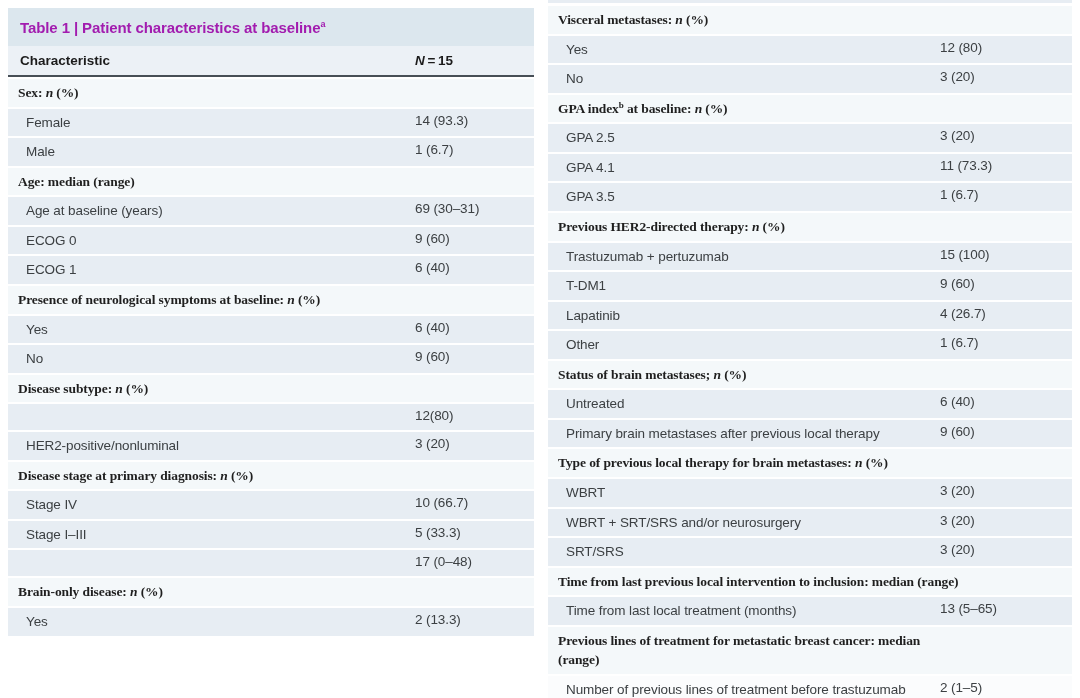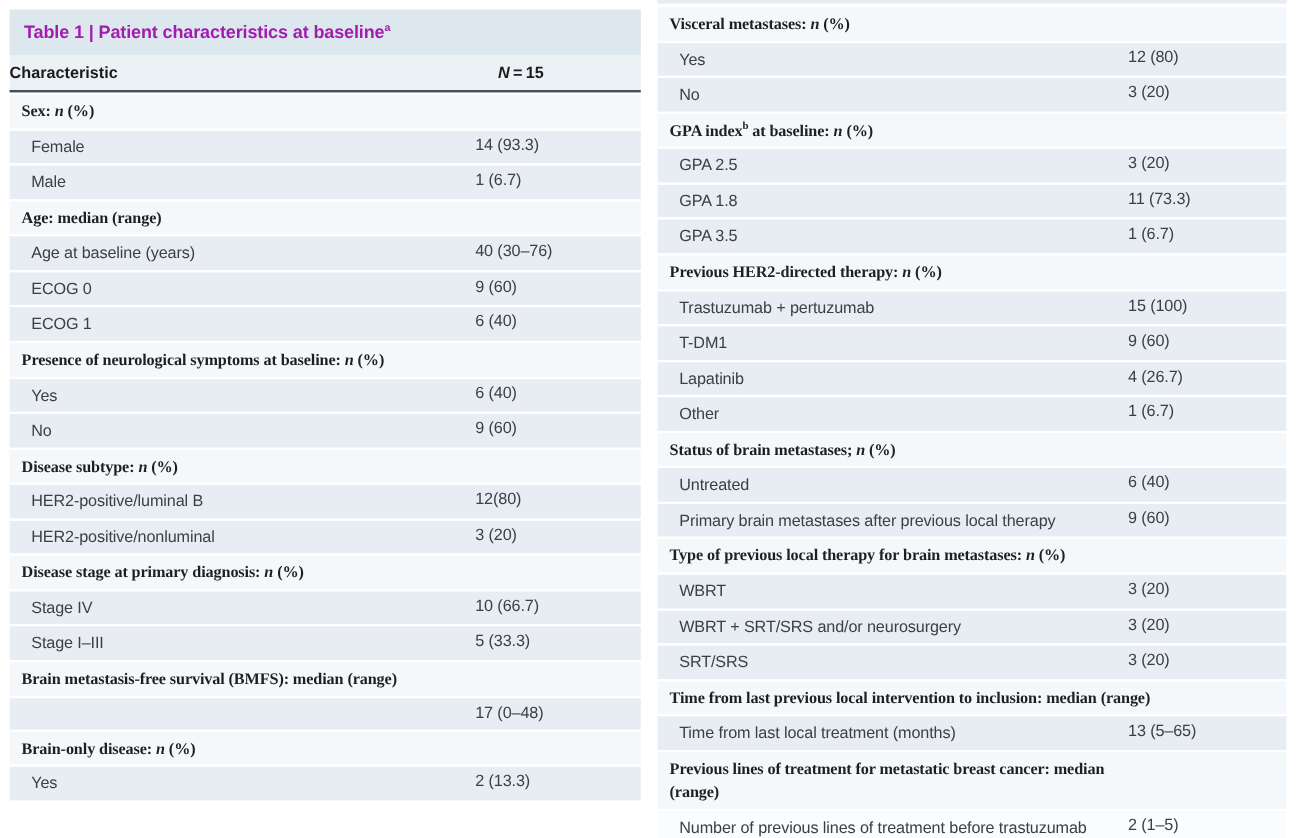--- a/index.html
+++ b/index.html
@@ -5,31 +5,31 @@
   html,body{margin:0;padding:0;width:1080px;height:698px;background:#ffffff;overflow:hidden;}
   body{font-family:"Liberation Sans","DejaVu Sans",sans-serif;color:#3c4043;-webkit-font-smoothing:antialiased;}
   .tbl{position:absolute;}
   #left-table{left:8px;top:8px;width:526px;}
   #right-table{left:548px;top:0;width:524px;}
   .title-band{height:38px;display:flex;align-items:center;padding-left:12px;box-sizing:border-box;
               background:var(--title-band,#dce7ee);font-size:15px;font-weight:bold;color:#a21caf;letter-spacing:-0.1px;}
   .col-head{height:31px;display:flex;align-items:center;position:relative;box-sizing:border-box;
             background:var(--colhead-band,#ecf1f6);font-weight:bold;color:#1c1c1c;font-size:13.5px;
             border-bottom:2px solid var(--rule,#474f56);}
-  .col-head .c1{}
+  .col-head .c1{padding-left:12px;}
   .col-head .c2{position:absolute;left:407px;}
   .rows{margin-top:2px;}
   .row{position:relative;box-sizing:border-box;margin-bottom:2px;display:flex;align-items:center;
        min-height:26px;font-size:13.5px;letter-spacing:-0.1px;}
   .row.data{background:var(--row-shade,#e7edf3);}
   .row.data.plain{background:#fbfcfd;}
   .row.section{background:var(--section-shade,#f4f8fa);font-weight:bold;color:#1f1f1f;}
   .row .label{padding:4px 8px 4px 18px;line-height:1.45;}
   .row.section .label{padding-left:10px;font-family:Liberation Serif, serif;}
-  .row .value{position:absolute;left:388px;top:4px;white-space:nowrap;}
+  .row .value{position:absolute;left:407px;top:4px;white-space:nowrap;}
   #right-table .row .value{left:392px;}
   .row.tall{min-height:44px;align-items:flex-end;}
   .row.tall .label{max-width:380px;}
   .sliver{height:3px;background:var(--row-shade,#e7edf3);margin-bottom:3px;}
   sup{font-size:9px;vertical-align:super;line-height:0;}
   i{font-style:italic;}
 </style>
 </head>
 <body>
 
@@ -51,21 +51,21 @@
       </div>
       <div class="row data">
         <span class="label">Male</span>
         <span class="value">1 (6.7)</span>
       </div>
       <div class="row section">
         <span class="label">Age: median (range)</span>
       </div>
       <div class="row data">
         <span class="label">Age at baseline (years)</span>
-        <span class="value">40 (30–76)</span>
+        <span class="value">69 (30–31)</span>
       </div>
       <div class="row data">
         <span class="label">ECOG 0</span>
         <span class="value">9 (60)</span>
       </div>
       <div class="row data">
         <span class="label">ECOG 1</span>
         <span class="value">6 (40)</span>
       </div>
       <div class="row section">
@@ -76,40 +76,36 @@
         <span class="value">6 (40)</span>
       </div>
       <div class="row data">
         <span class="label">No</span>
         <span class="value">9 (60)</span>
       </div>
       <div class="row section">
         <span class="label">Disease subtype: <i>n</i> (%)</span>
       </div>
       <div class="row data">
-        <span class="label">HER2-positive/luminal B</span>
         <span class="value">12(80)</span>
       </div>
       <div class="row data">
         <span class="label">HER2-positive/nonluminal</span>
         <span class="value">3 (20)</span>
       </div>
       <div class="row section">
         <span class="label">Disease stage at primary diagnosis: <i>n</i> (%)</span>
       </div>
       <div class="row data">
         <span class="label">Stage IV</span>
         <span class="value">10 (66.7)</span>
       </div>
       <div class="row data">
         <span class="label">Stage I–III</span>
         <span class="value">5 (33.3)</span>
-      </div>
-      <div class="row section">
-        <span class="label">Brain metastasis-free survival (BMFS): median (range)</span>
       </div>
       <div class="row data">
         <span class="value">17 (0–48)</span>
       </div>
       <div class="row section">
         <span class="label">Brain-only disease: <i>n</i> (%)</span>
       </div>
       <div class="row data">
         <span class="label">Yes</span>
         <span class="value">2 (13.3)</span>
@@ -132,21 +128,21 @@
         <span class="value">3 (20)</span>
       </div>
       <div class="row section">
         <span class="label">GPA index<sup>b</sup> at baseline: <i>n</i> (%)</span>
       </div>
       <div class="row data">
         <span class="label">GPA 2.5</span>
         <span class="value">3 (20)</span>
       </div>
       <div class="row data">
-        <span class="label">GPA 1.8</span>
+        <span class="label">GPA 4.1</span>
         <span class="value">11 (73.3)</span>
       </div>
       <div class="row data">
         <span class="label">GPA 3.5</span>
         <span class="value">1 (6.7)</span>
       </div>
       <div class="row section">
         <span class="label">Previous HER2-directed therapy: <i>n</i> (%)</span>
       </div>
       <div class="row data">

